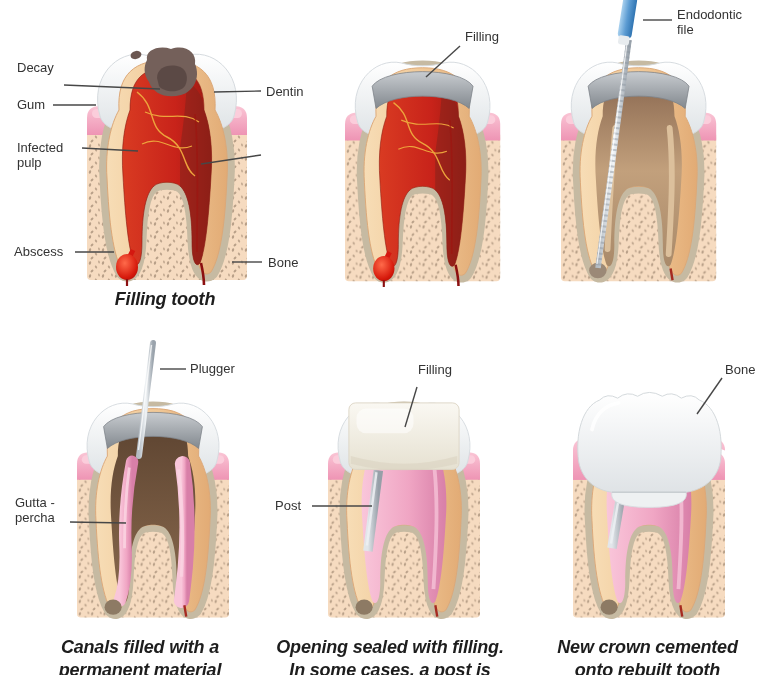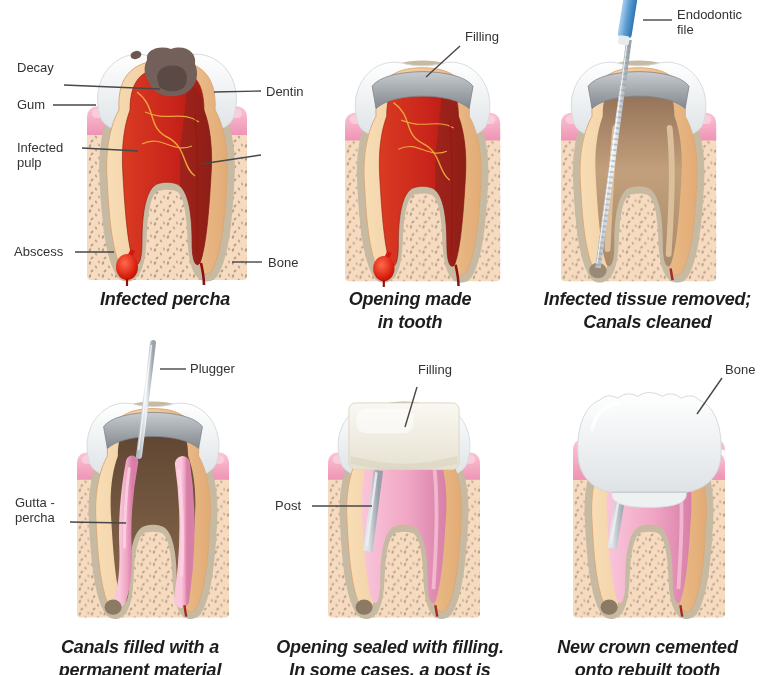--- a/index.html
+++ b/index.html
@@ -151,21 +151,21 @@
         <line x1="262" y1="262" x2="232" y2="262"></line>
       </g>
     </svg>
     <div class="lbl" style="left:17px;top:60px;">Decay</div>
     <div class="lbl" style="left:17px;top:97px;">Gum</div>
     <div class="lbl" style="left:17px;top:140px;">Infected
 pulp</div>
     <div class="lbl" style="left:14px;top:244px;">Abscess</div>
     <div class="lbl" style="left:266px;top:84px;">Dentin</div>
     <div class="lbl" style="left:268px;top:255px;">Bone</div>
-    <div class="caption" style="left:40px;top:288px;width:250px;">Infected percha</div>
+    <div class="caption" style="left:40px;top:288px;width:250px;">Filling tooth</div>
   </div>
 
   <div class="panel" id="p2" style="left:300px;top:0;width:240px;height:340px;">
     <svg width="240" height="340" viewBox="0 0 240 340">
       <g transform="translate(45,60) scale(0.97)">
         <use href="#boneGumG"></use>
         <use href="#tanHaloG"></use>
         <use href="#enamelP" fill="url(#enamG)" stroke="#d6dbdf" stroke-width="1"></use>
         <use href="#dentinG"></use>
         <g>
@@ -180,22 +180,20 @@
         <use href="#openingP" fill="url(#openG)" stroke="#7c8288" stroke-width="0.8"></use>
         <g>
           <line x1="46" y1="198" x2="41" y2="208" stroke="#d41810" stroke-width="5"></line>
           <ellipse cx="40" cy="215" rx="11" ry="13" fill="url(#abscG)"></ellipse>
           <line x1="40" y1="227" x2="40" y2="234" stroke="#8c1010" stroke-width="2.2"></line>
         </g>
       </g>
       <line x1="160" y1="46" x2="126" y2="77" stroke="#474747" stroke-width="1.4"></line>
     </svg>
     <div class="lbl" style="left:165px;top:29px;">Filling</div>
-    <div class="caption" style="left:15px;top:288px;width:190px;">Opening made
-in tooth</div>
   </div>
 
   <div class="panel" id="p3" style="left:530px;top:0;width:251px;height:340px;">
     <svg width="251" height="340" viewBox="0 0 251 340">
       <g transform="translate(31,60) scale(0.97)">
         <use href="#boneGumG"></use>
         <use href="#tanHaloG"></use>
         <use href="#enamelP" fill="url(#enamG)" stroke="#d6dbdf" stroke-width="1"></use>
         <use href="#dentinG"></use>
         <g>
@@ -213,22 +211,20 @@
         <line x1="97.5" y1="40" x2="67" y2="264" stroke="#ffffff" stroke-width="1.1" opacity="0.8"></line>
         <g transform="rotate(9 97 20)">
           <rect x="90" y="-4" width="14" height="42" rx="4" fill="url(#handleG)"></rect>
           <rect x="91.5" y="36" width="11" height="9" rx="2" fill="#e8ecef"></rect>
         </g>
       </g>
       <line x1="142" y1="20" x2="113" y2="20" stroke="#474747" stroke-width="1.4"></line>
     </svg>
     <div class="lbl" style="left:147px;top:7px;">Endodontic
 file</div>
-    <div class="caption" style="left:0px;top:288px;width:235px;">Infected tissue removed;
-Canals cleaned</div>
   </div>
 
   <div class="panel" id="p5" style="left:260px;top:340px;width:270px;height:335px;">
     <svg width="270" height="335" viewBox="0 0 270 335">
       <g transform="translate(68,61) scale(0.95)">
         <use href="#boneGumG"></use>
         <use href="#tanHaloG"></use>
         <use href="#enamelP" fill="url(#enamG)" stroke="#d6dbdf" stroke-width="1"></use>
         <use href="#dentinG"></use>
         <g>

